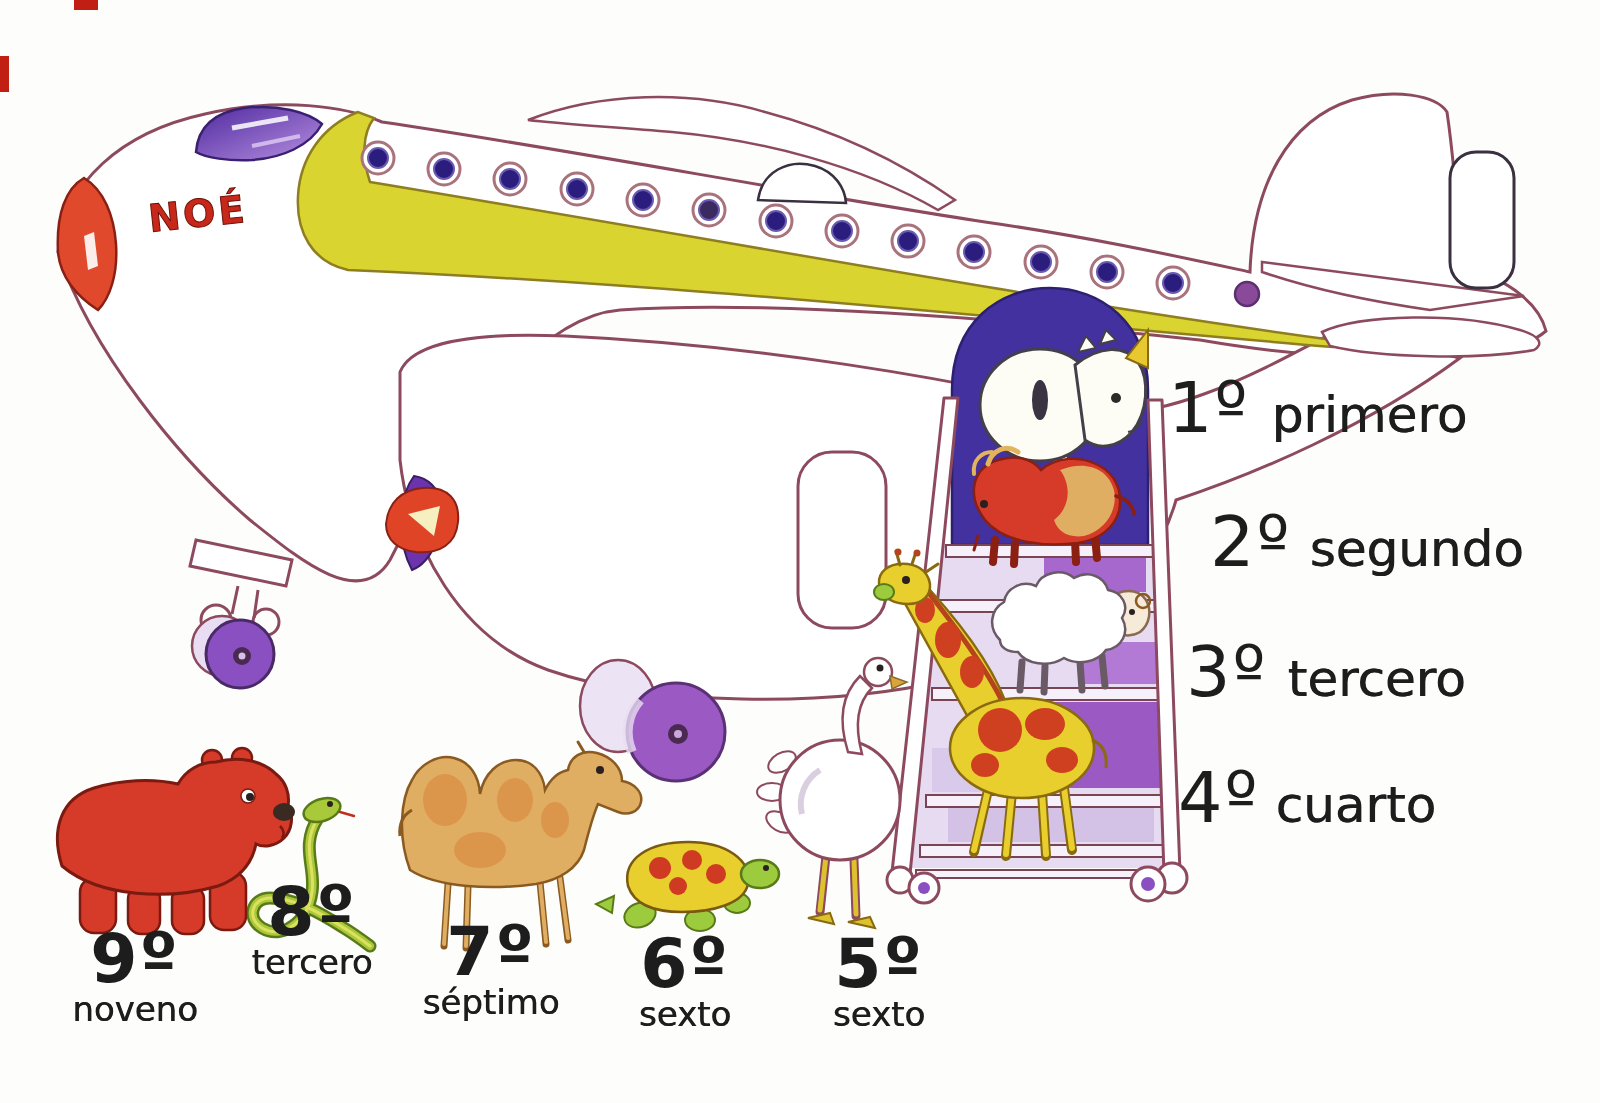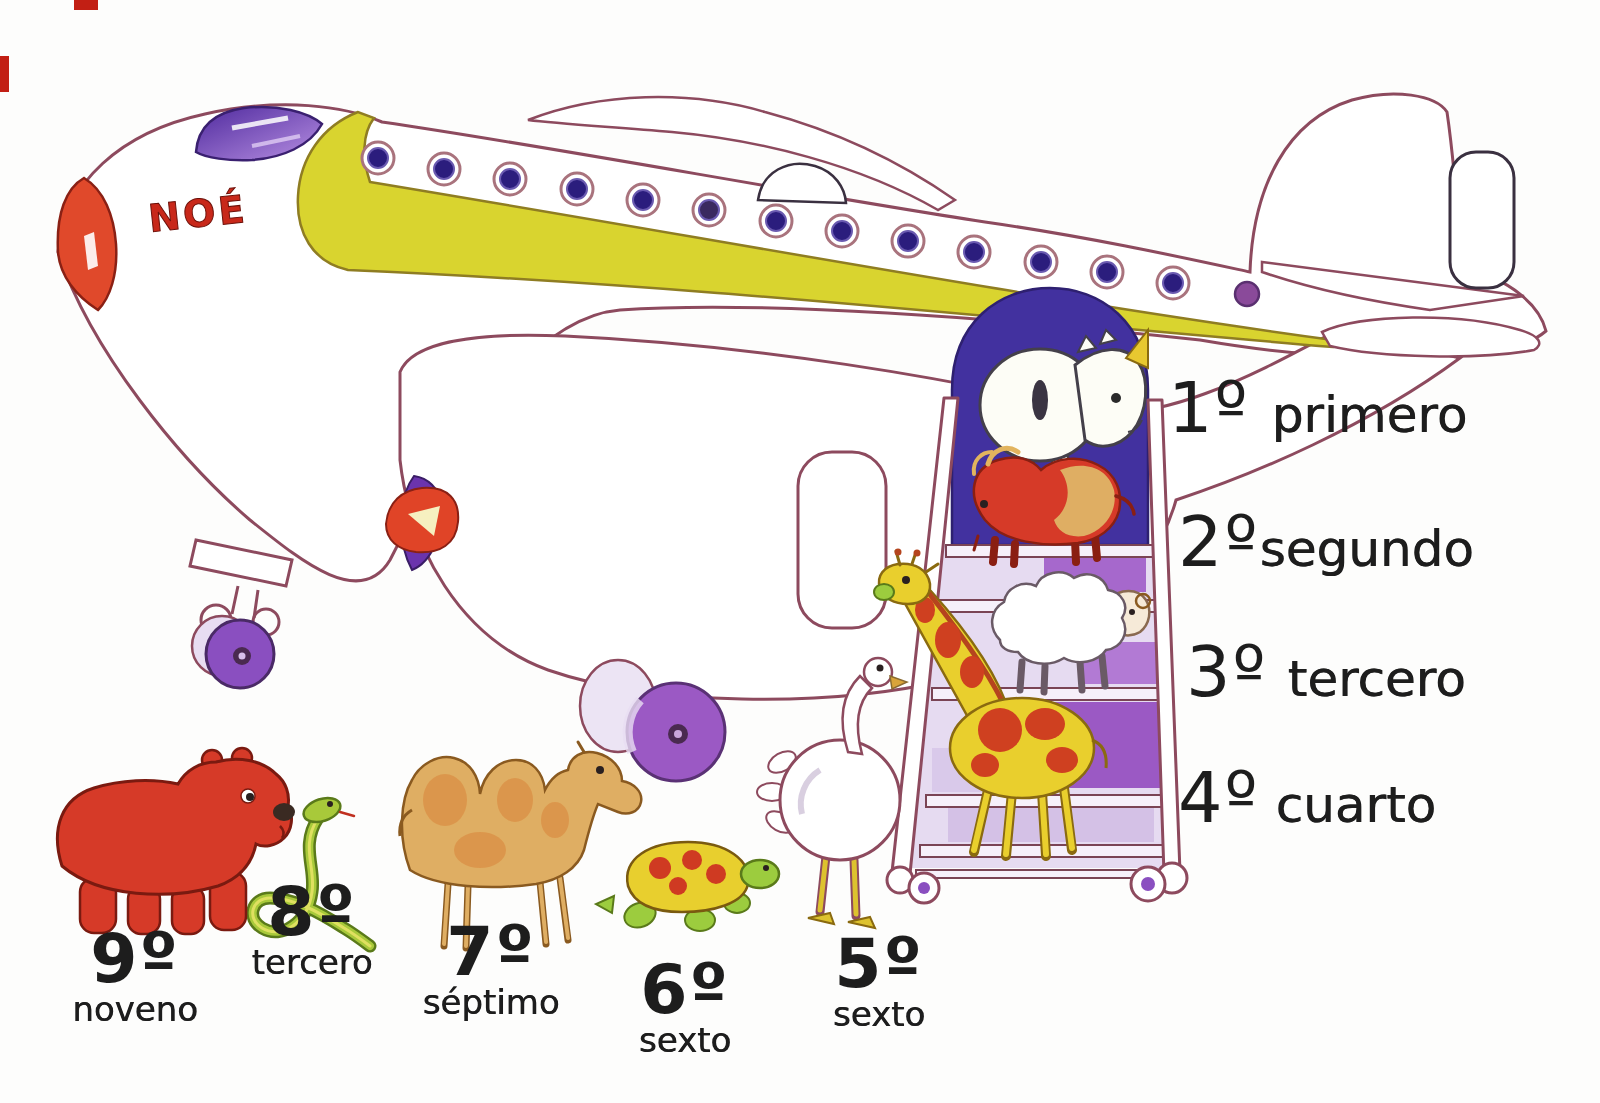--- a/index.html
+++ b/index.html
@@ -340,38 +340,38 @@
     <circle cx="250" cy="797" r="4" fill="#2a2020"></circle>
   </g>
 </svg>
 
 <div class="labels">
 
   <div class="ord-row" style="left:1168px;top:358px;gap:22px">
     <span class="ord-num">1º</span>
     <span class="ord-word">primero</span>
   </div>
-  <div class="ord-row" style="left:1178px;top:492px;">
+  <div class="ord-row" style="left:1210px;top:492px;gap:18px">
     <span class="ord-num">2º</span>
     <span class="ord-word">segundo</span>
   </div>
   <div class="ord-row" style="left:1186px;top:622px;gap:20px">
     <span class="ord-num">3º</span>
     <span class="ord-word">tercero</span>
   </div>
   <div class="ord-row" style="left:1178px;top:748px;gap:16px">
     <span class="ord-num">4º</span>
     <span class="ord-word">cuarto</span>
   </div>
 
   <div class="ord-col" style="left:764px;top:930px">
     <div class="num">5º</div>
     <div class="word">sexto</div>
   </div>
-  <div class="ord-col" style="left:570px;top:956px">
+  <div class="ord-col" style="left:570px;top:930px">
     <div class="num">6º</div>
     <div class="word">sexto</div>
   </div>
   <div class="ord-col" style="left:376px;top:918px">
     <div class="num">7º</div>
     <div class="word">séptimo</div>
   </div>
   <div class="ord-col" style="left:197px;top:878px">
     <div class="num">8º</div>
     <div class="word">tercero</div>

